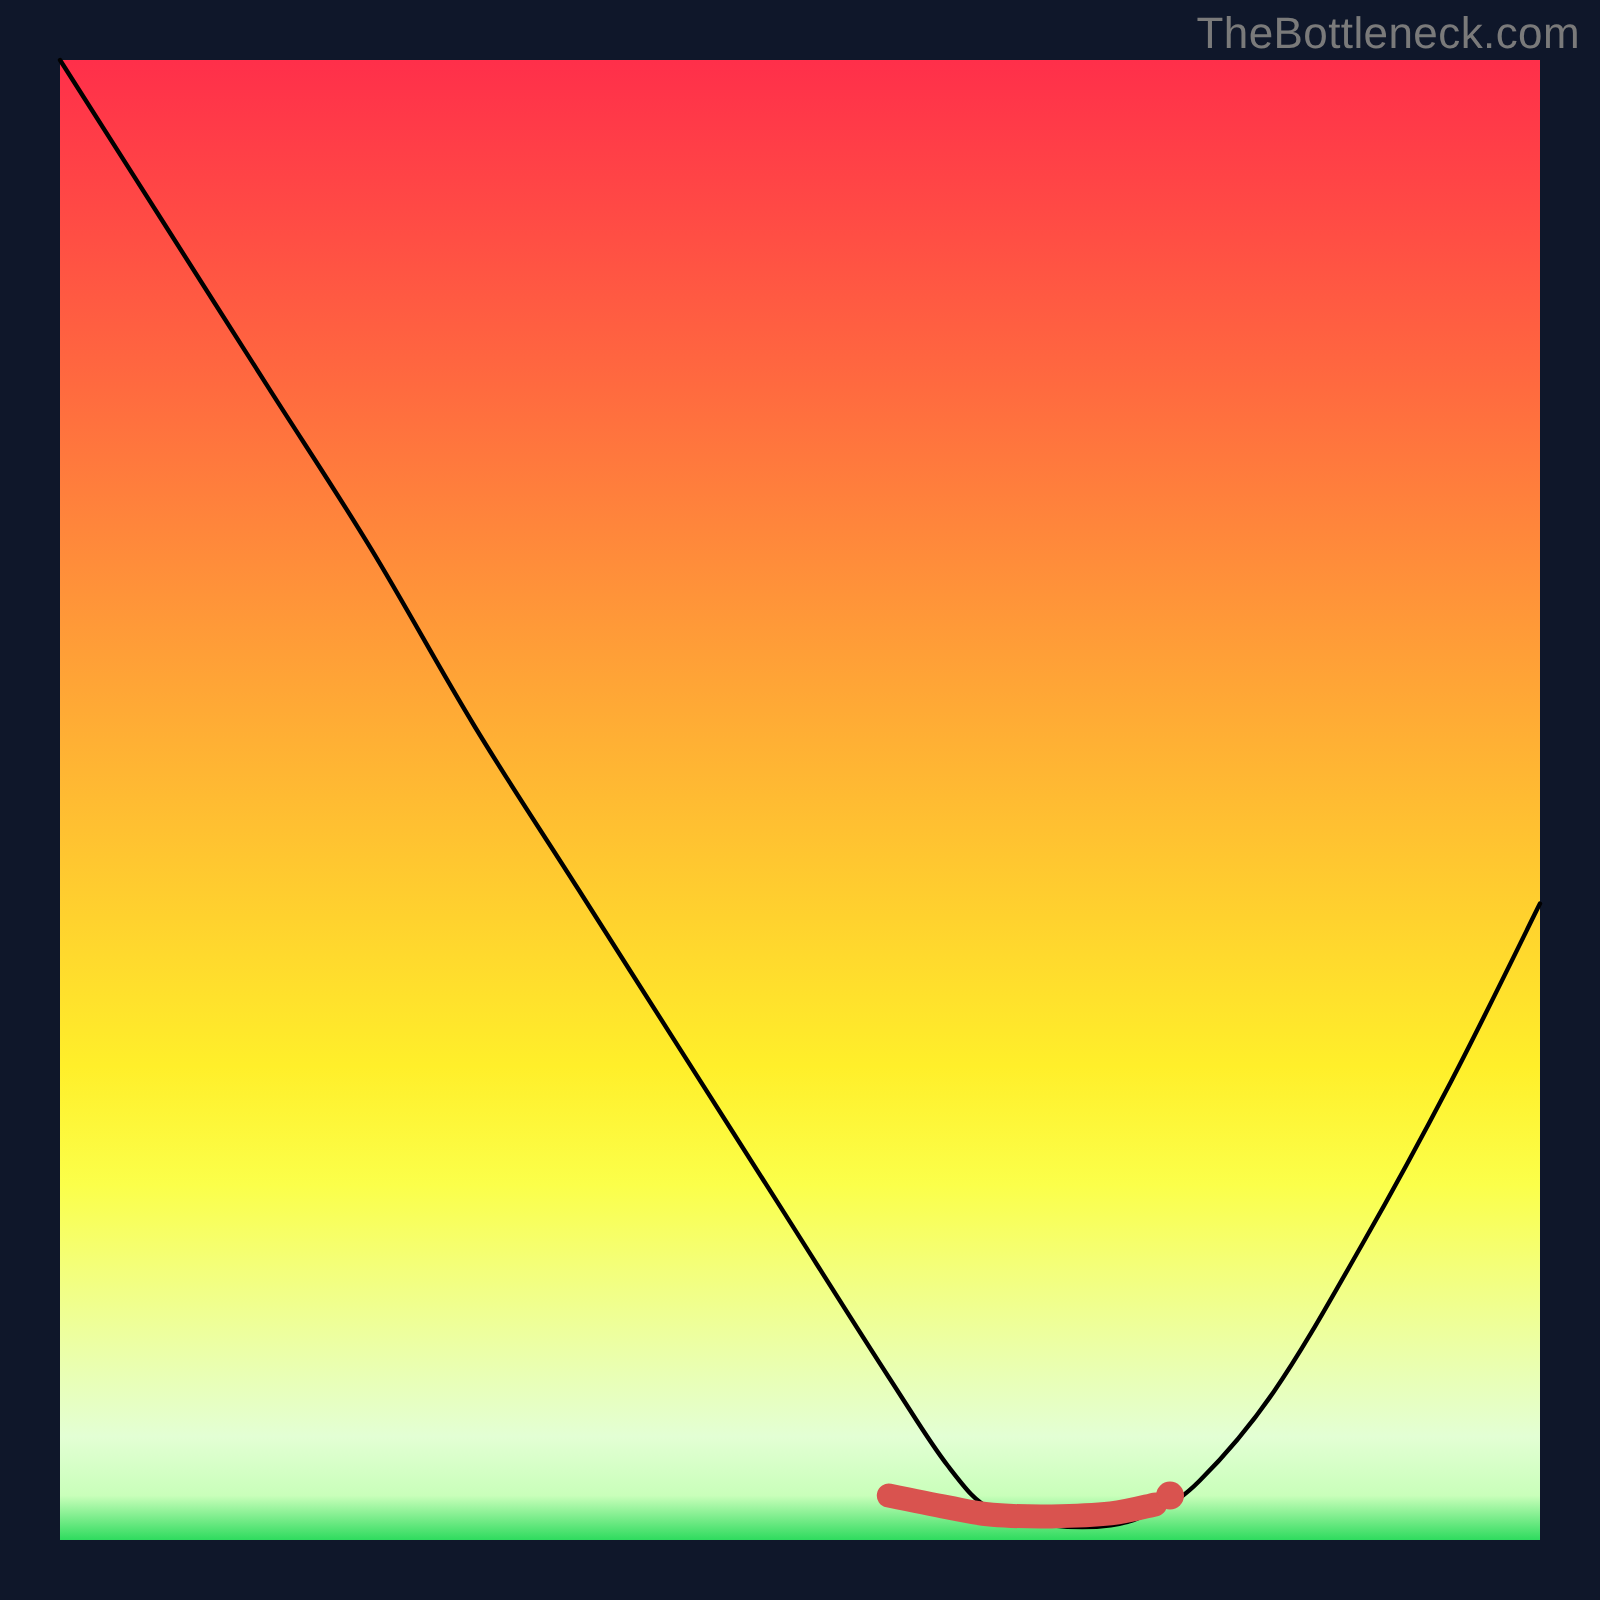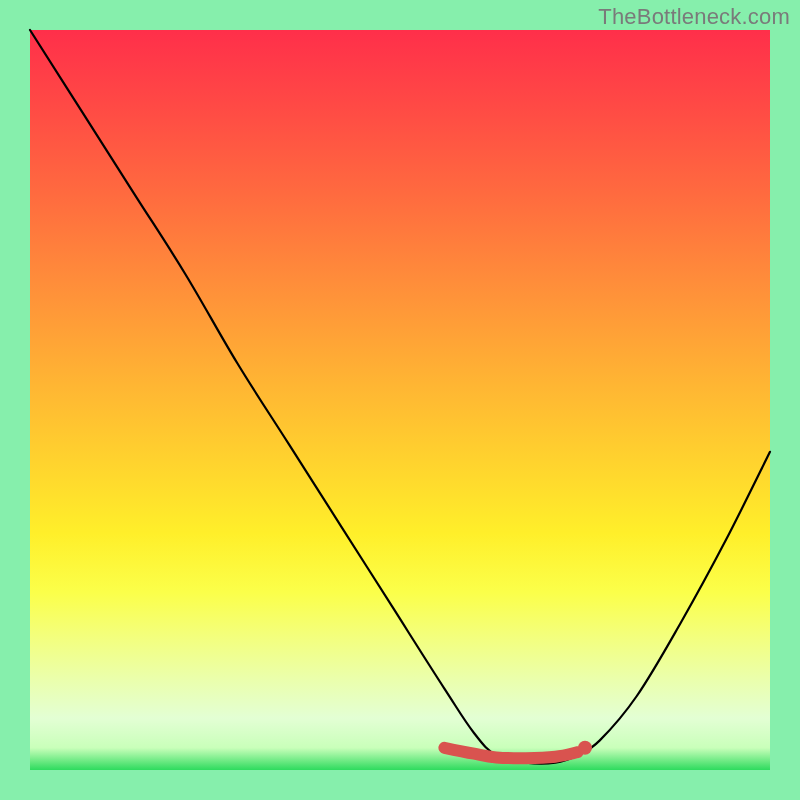--- a/index.html
+++ b/index.html
@@ -10,21 +10,21 @@
     background: #000;
     overflow: hidden;
     font-family: Arial, Helvetica, sans-serif;
   }
   .frame {
     position: absolute;
     left: 0;
     top: 0;
     width: 800px;
     height: 800px;
-    background: #86efac;
+    background: #0f172a;
   }
   .plot {
     position: absolute;
     left: 30px;
     top: 30px;
     width: 740px;
     height: 740px;
     
     background: linear-gradient(to bottom,
       #ff2f4a 0%,

